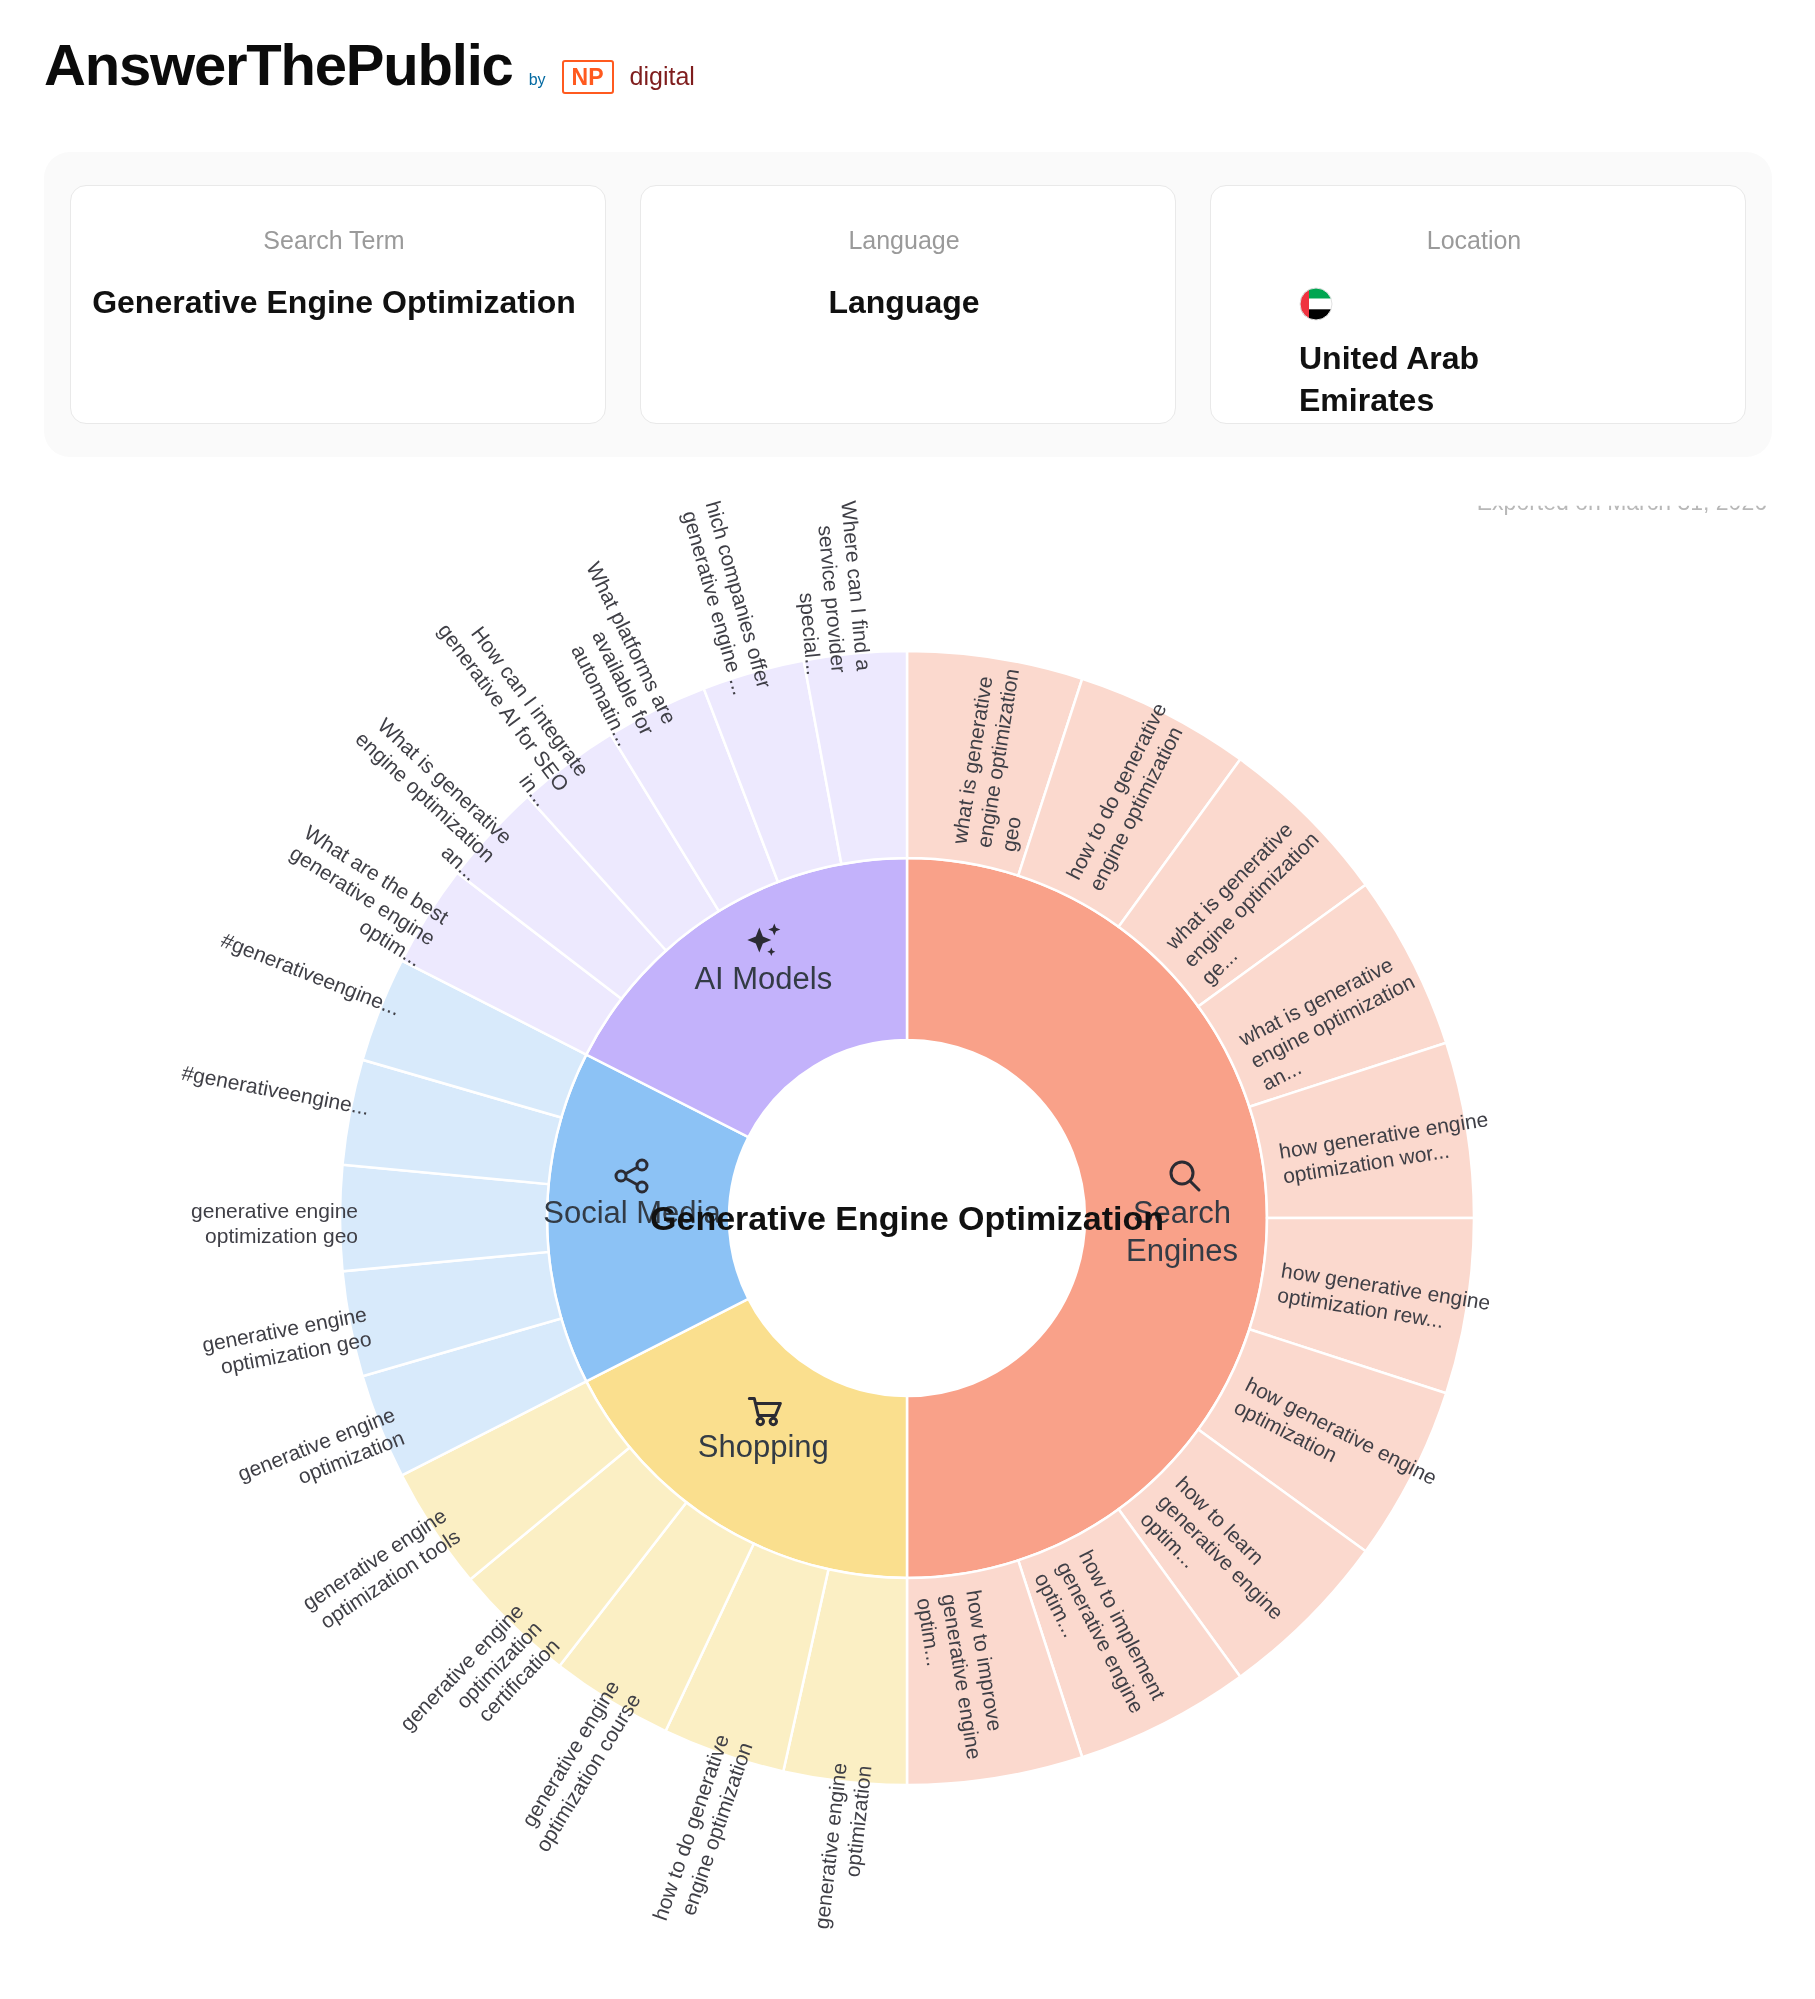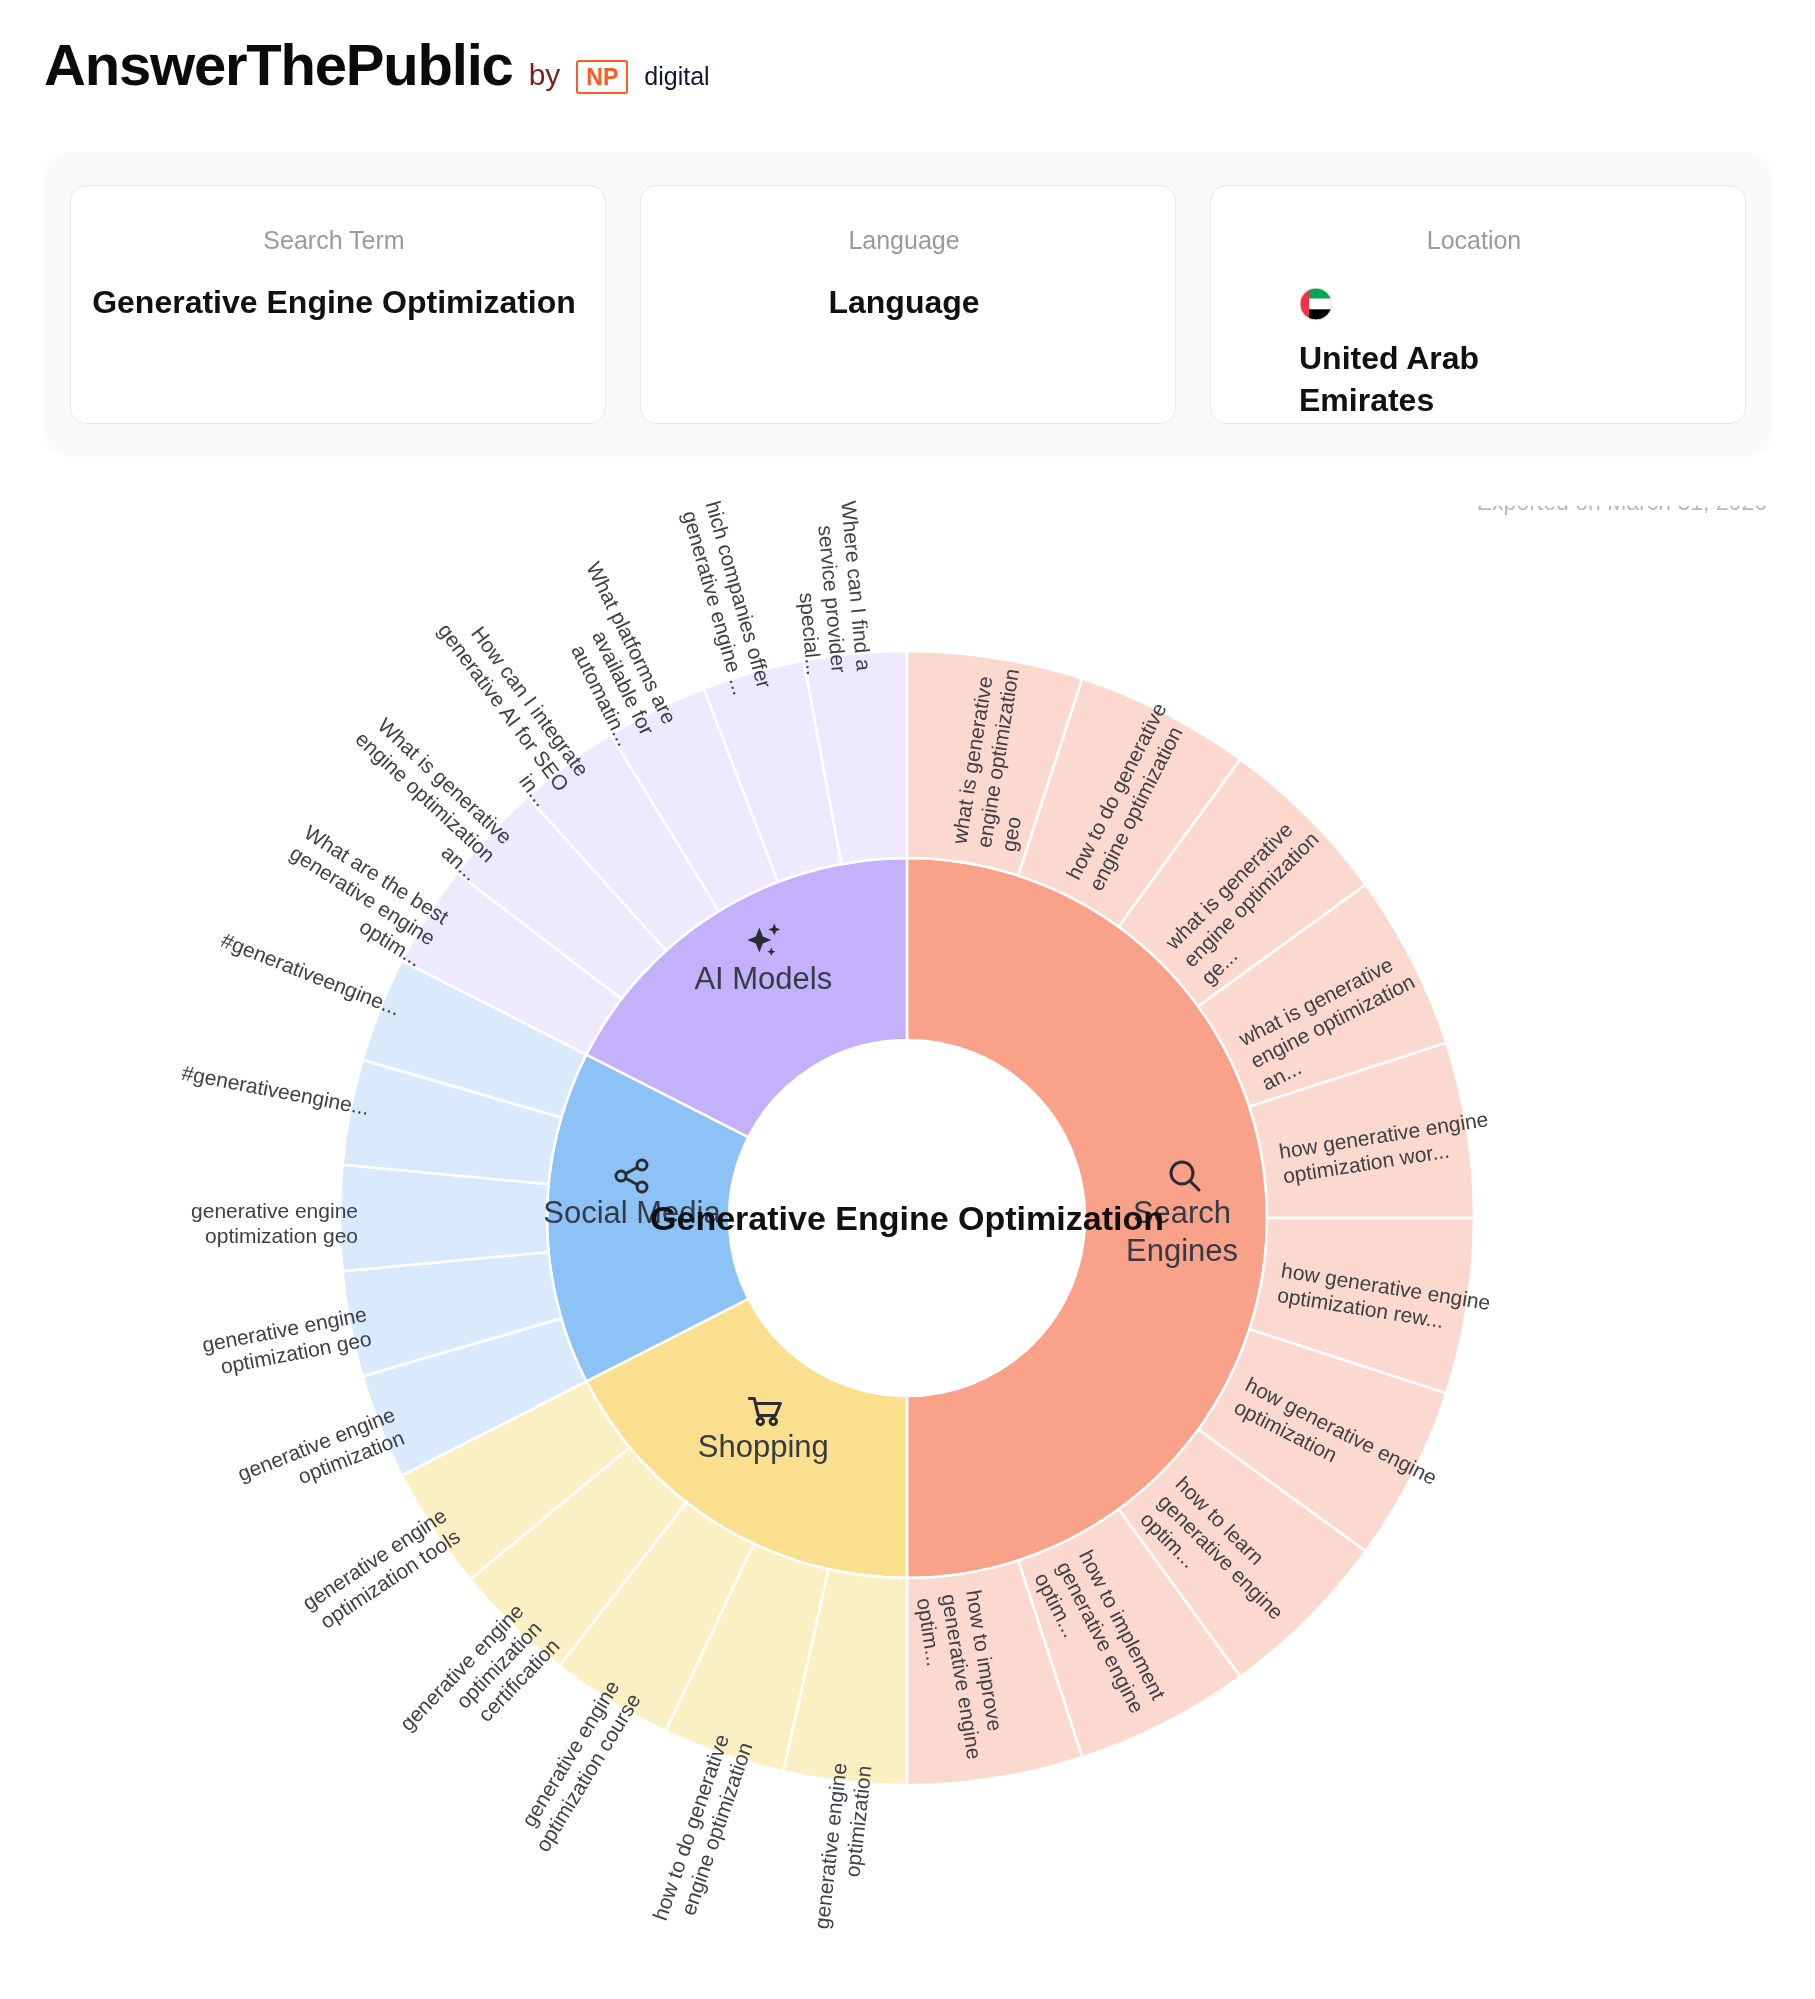--- a/index.html
+++ b/index.html
@@ -14,27 +14,27 @@
 
   
   .logo-row {
     position: absolute; left: 44px; top: 36px;
     display: flex; align-items: baseline; gap: 16px;
   }
   .logo-word {
     font-size: 58px; font-weight: 700; letter-spacing: -1.2px;
     color: #0b0b0b; line-height: 1;
   }
-  .logo-by { font-size: 30px; color: #7f1d1d; }
+  .logo-by { font-size: 16px; color: #0369a1; }
   .np-box {
     border: 2.5px solid #FF5A1F; border-radius: 3px;
     padding: 2px 8px; font-size: 23px; font-weight: 700;
     color: #FF5A1F; line-height: 1.15;
   }
-  .logo-digital { font-size: 25px; color: #0f172a; font-weight: 400; }
+  .logo-digital { font-size: 25px; color: #7f1d1d; font-weight: 400; }
 
   
   .params-panel {
     position: absolute; left: 44px; top: 152px;
     width: 1728px; height: 305px;
     background: #fafafa; border-radius: 26px;
   }
   .params-inner {
     display: flex; gap: 34px; padding: 33px 26px;
     height: 100%;

